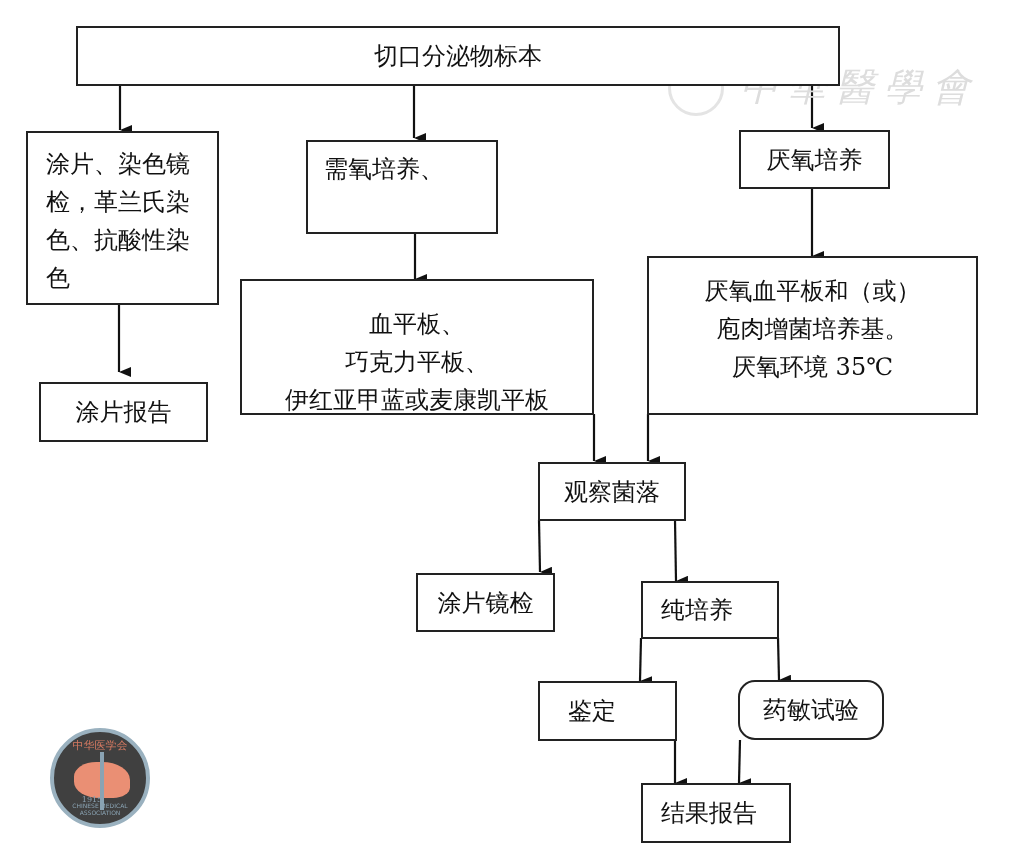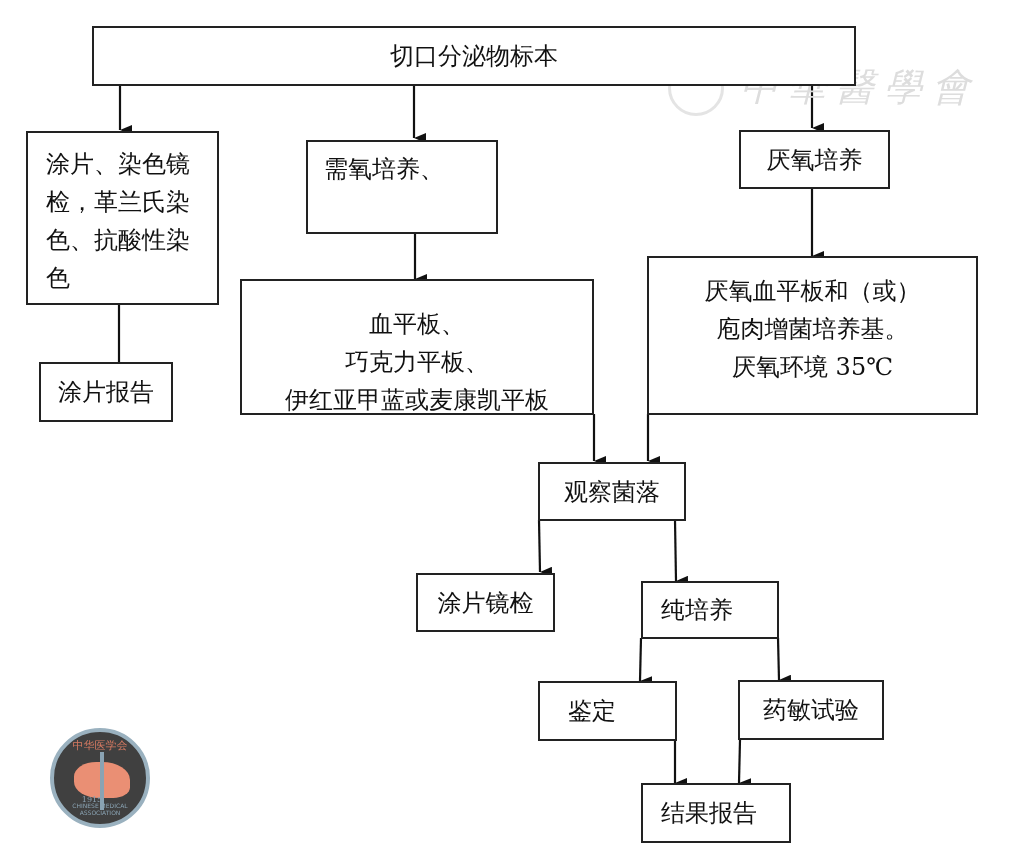--- a/index.html
+++ b/index.html
@@ -47,32 +47,32 @@
     <line x1="641" y1="638" x2="640" y2="681" marker-end="url(#ah)"></line>
     <line x1="778" y1="638" x2="779" y2="680" marker-end="url(#ah)"></line>
     <line x1="675" y1="740" x2="675" y2="783" marker-end="url(#ah)"></line>
     <line x1="740" y1="740" x2="739" y2="783" marker-end="url(#ah)"></line>
   </g>
 </svg>
 
 <div class="wm-seal"></div>
 <div class="wm-text">中華醫學會</div>
 
-<div class="box center" style="left:92px; top:26px; width:764px; height:60px;">
+<div class="box center" style="left:76px; top:26px; width:764px; height:60px;">
   <span>切口分泌物标本</span>
 </div>
 
 <div class="box left-text" style="left:26px; top:131px; width:193px; height:174px; padding-left:18px; padding-top:12px; line-height:38px;">
   <div>涂片、染色镜</div>
   <div>检，革兰氏染</div>
   <div>色、抗酸性染</div>
   <div>色</div>
 </div>
 
-<div class="box center" style="left:39px; top:362px; width:134px; height:60px;">
+<div class="box center" style="left:39px; top:382px; width:169px; height:60px;">
   <span>涂片报告</span>
 </div>
 
 <div class="box left-text" style="left:306px; top:140px; width:192px; height:94px; padding-left:16px; padding-top:8px;">
   <div>需氧培养、</div>
 </div>
 
 <div class="box" style="left:240px; top:279px; width:354px; height:136px; text-align:center; padding-top:24px; line-height:38px;">
   <div>血平板、</div>
   <div>巧克力平板、</div>
@@ -98,21 +98,21 @@
 </div>
 
 <div class="box" style="left:641px; top:581px; width:138px; height:58px; padding-left:18px; line-height:54px;">
   <span>纯培养</span>
 </div>
 
 <div class="box" style="left:538px; top:681px; width:139px; height:60px; padding-left:28px; line-height:56px;">
   <span>鉴定</span>
 </div>
 
-<div class="box center" style="left:738px; top:680px; width:146px; height:60px;">
+<div class="box center" style="left:738px; top:680px; width:146px; height:60px;border-radius:17px;">
   <span>药敏试验</span>
 </div>
 
 <div class="box" style="left:641px; top:783px; width:150px; height:60px; padding-left:18px; line-height:56px;">
   <span>结果报告</span>
 </div>
 
 <div class="logo">
   <div class="name">中华医学会</div>
   <div class="map"></div>

